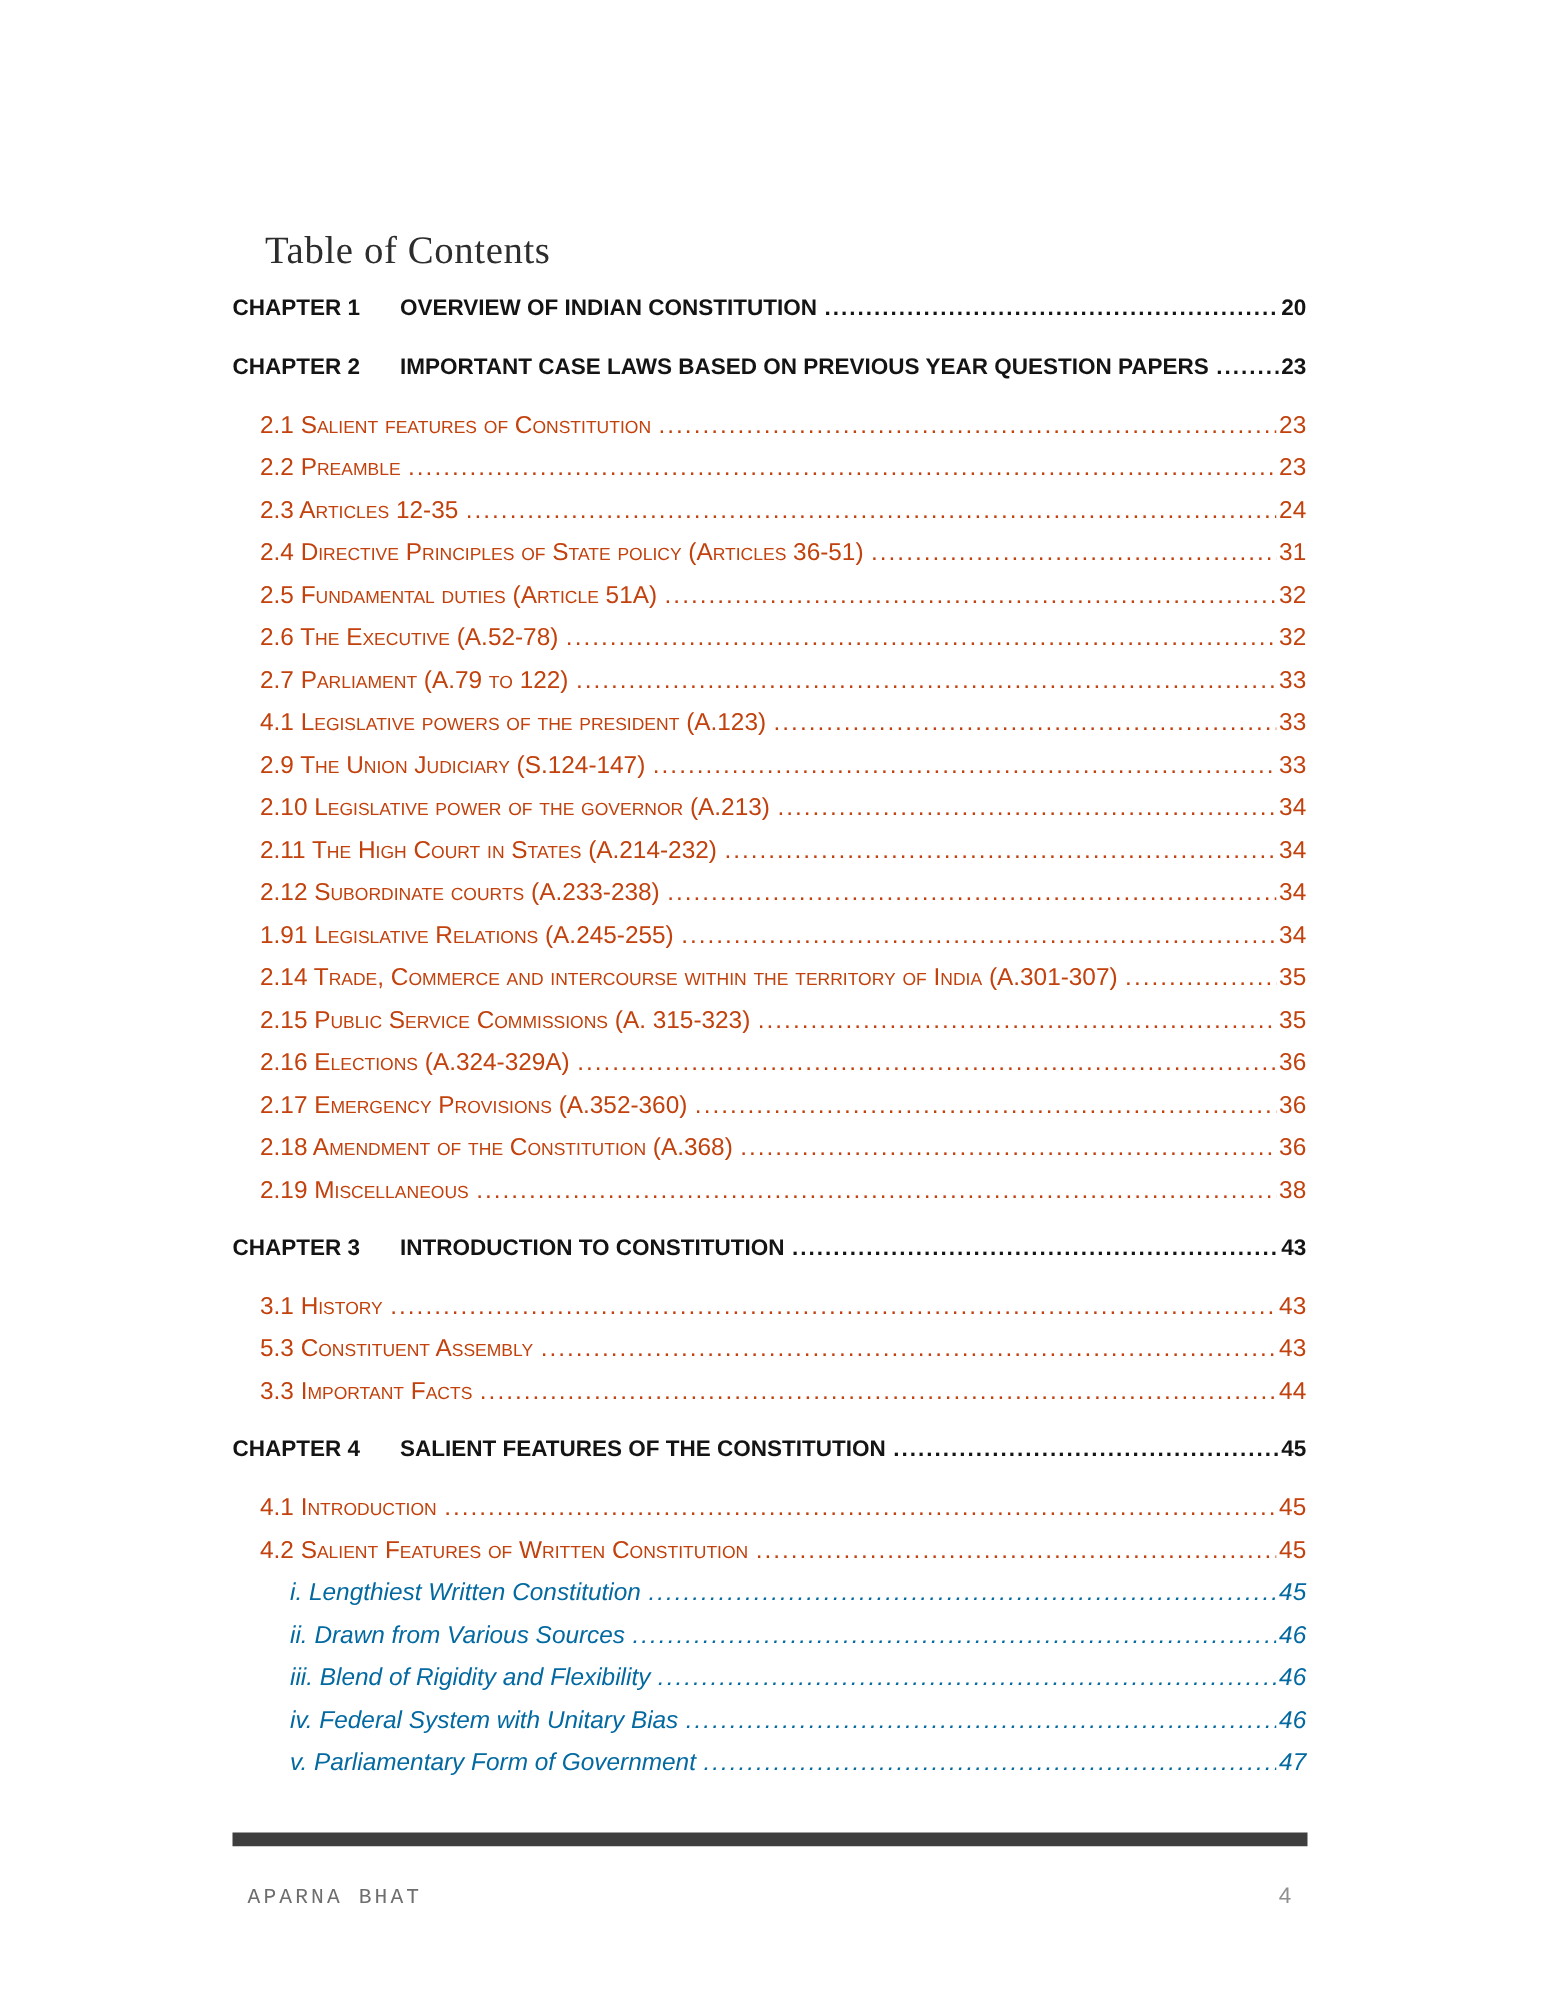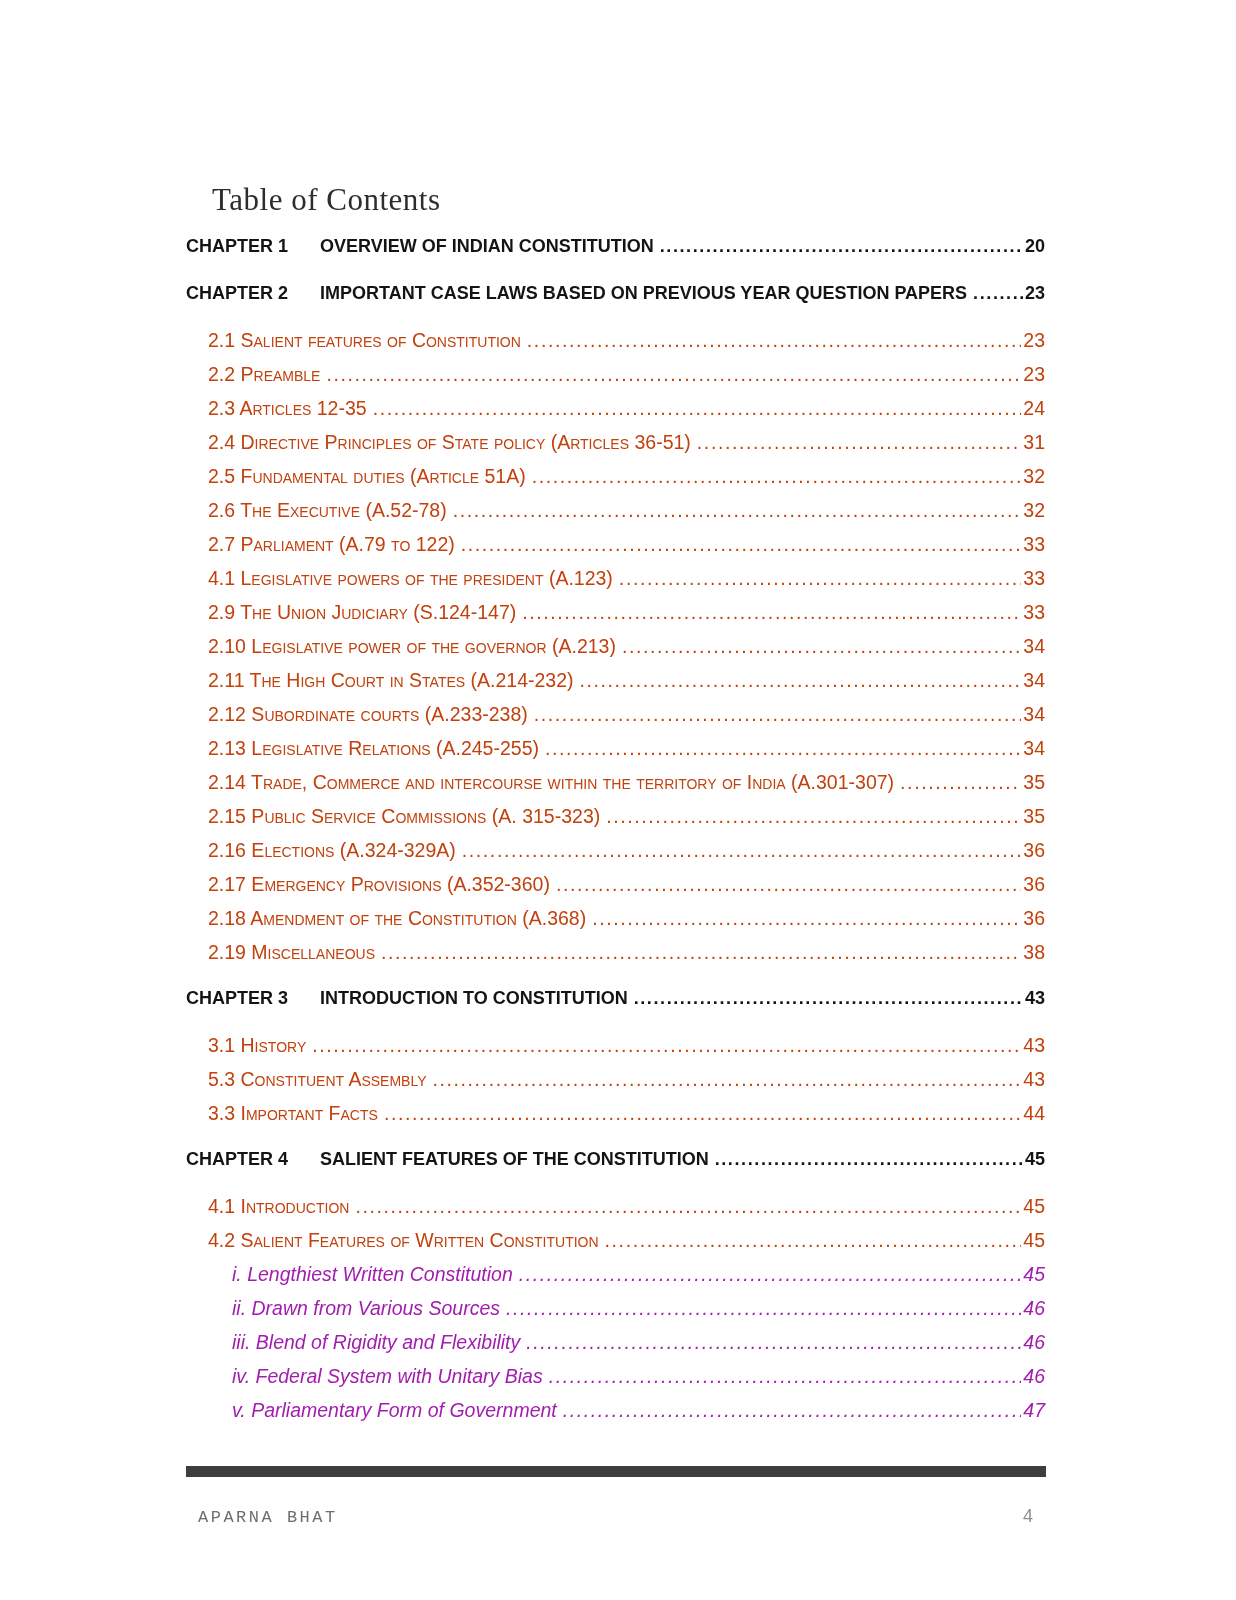--- a/index.html
+++ b/index.html
@@ -45,21 +45,21 @@
   }
   .toc-row.chapter + .toc-row.chapter { margin-top: 0; }
   .toc-row.section {
     padding-left: 22px;
     font-variant: small-caps;
     color: #c2410c;
   }
   .toc-row.subsection {
     padding-left: 46px;
     font-style: italic;
-    color: #a21caf;
+    color: #0369a1;
   }
   .toc-label {
     flex: none;
     width: 134px;
   }
   .toc-title {
     flex: none;
     white-space: nowrap;
     padding-right: 6px;
   }
@@ -186,21 +186,21 @@
     <span class="toc-page">34</span>
   </div>
       <div class="toc-row section">
 
     <span class="toc-title">2.12 Subordinate courts (A.233-238)</span>
     <span class="toc-leader">................................................................................................................................................................................................................................................................................................................................</span>
     <span class="toc-page">34</span>
   </div>
       <div class="toc-row section">
 
-    <span class="toc-title">2.13 Legislative Relations (A.245-255)</span>
+    <span class="toc-title">1.91 Legislative Relations (A.245-255)</span>
     <span class="toc-leader">................................................................................................................................................................................................................................................................................................................................</span>
     <span class="toc-page">34</span>
   </div>
       <div class="toc-row section">
 
     <span class="toc-title">2.14 Trade, Commerce and intercourse within the territory of India (A.301-307)</span>
     <span class="toc-leader">................................................................................................................................................................................................................................................................................................................................</span>
     <span class="toc-page">35</span>
   </div>
       <div class="toc-row section">

